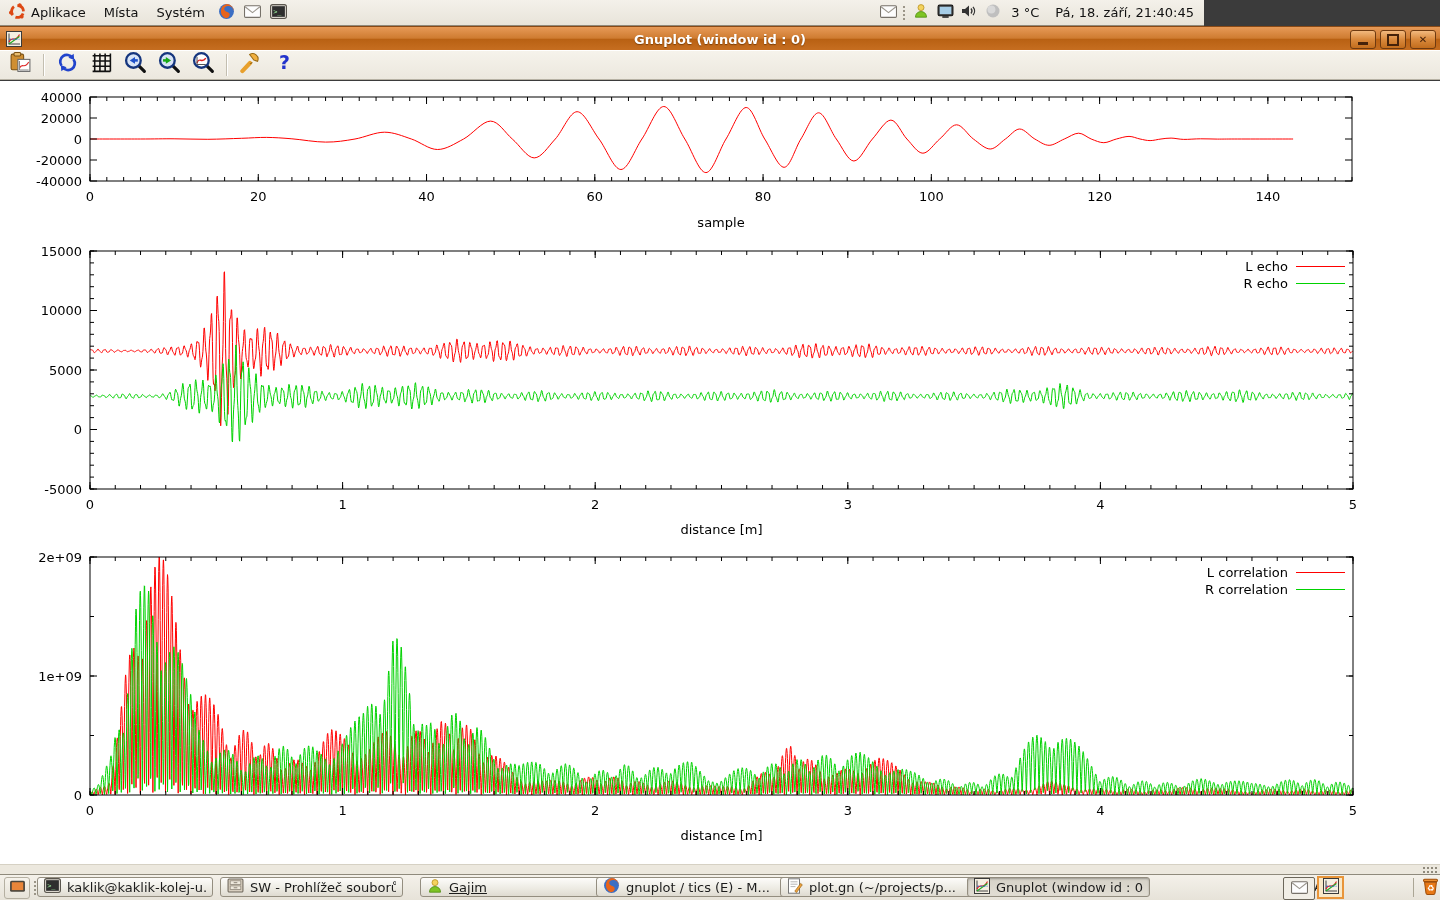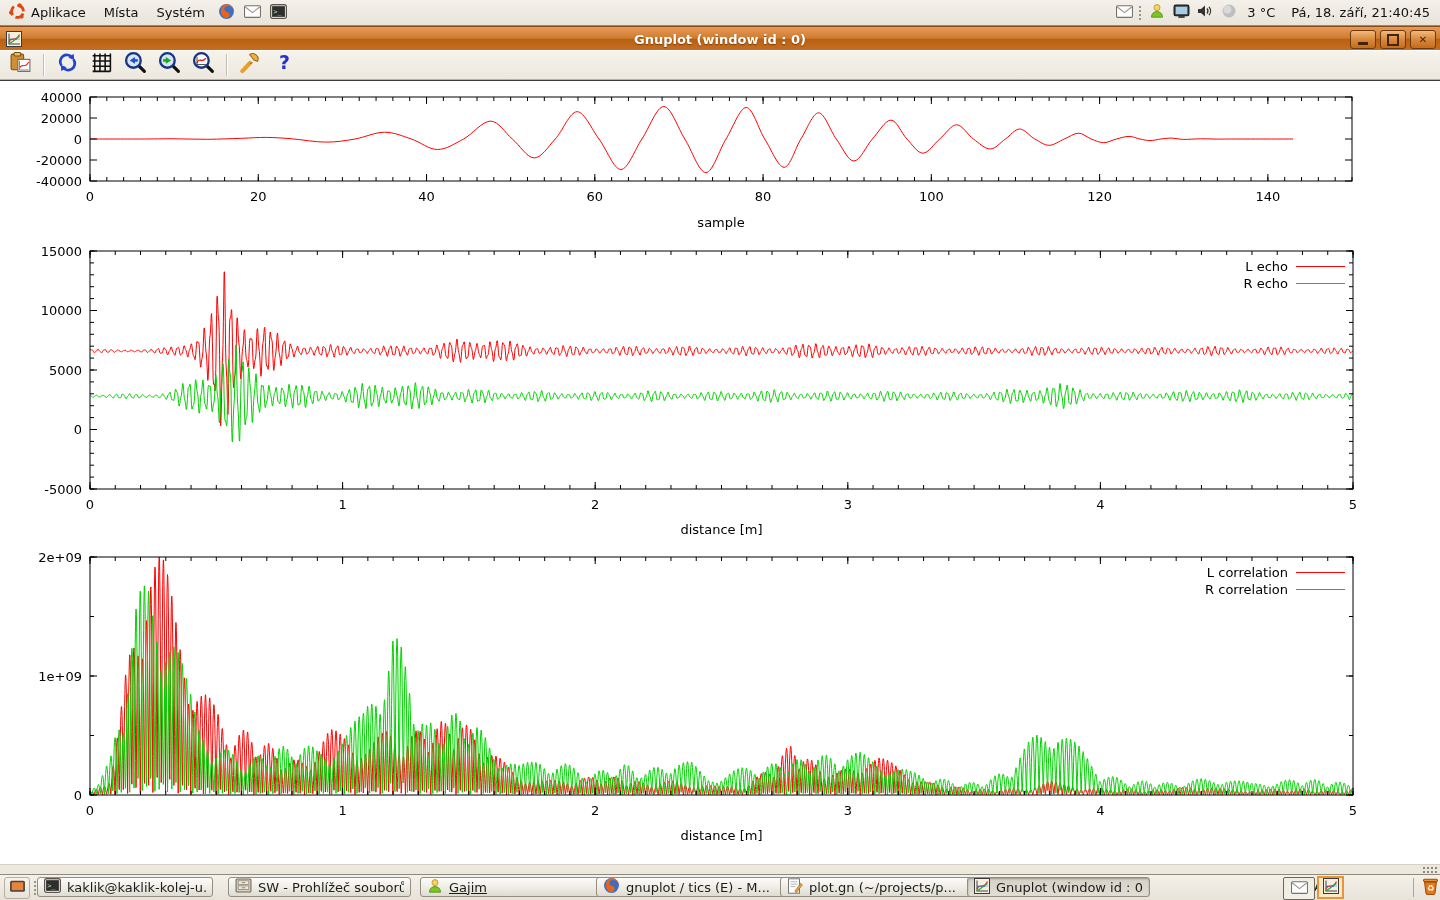--- a/index.html
+++ b/index.html
@@ -1,20 +1,20 @@
 <!DOCTYPE html>
 <html><head>
 <meta charset="utf-8">
 <style>
   html,body{margin:0;padding:0;}
   .screen{position:relative;width:1440px;height:900px;overflow:hidden;
           background:#3b3b3b;font-family:"DejaVu Sans","Liberation Sans",sans-serif;
           -webkit-font-smoothing:antialiased;}
   
-  #top-panel{position:absolute;left:0;top:0;width:1440px;height:25px;
+  #top-panel{position:absolute;left:0;top:0;width:1204px;height:25px;
              background:linear-gradient(#f4f1ea,#e8e4da);border-bottom:1px solid #8f8a7c;
              display:flex;align-items:center;font-size:13px;color:#111;}
   .menu-item{display:flex;align-items:center;gap:5px;padding:0 9px;height:100%;cursor:default;}
   .launcher{display:flex;align-items:center;justify-content:center;width:26px;height:100%;}
   #panel-spacer{flex:1;}
   .tray-icon{display:flex;align-items:center;justify-content:center;width:24px;height:100%;}
   .panel-handle{width:5px;height:16px;margin:0 2px;
      background-image:radial-gradient(#9b9588 1px, transparent 1.2px);background-size:4px 4px;}
   #tray-temp{padding:0 6px;}
   #tray-clock{padding:0 10px;}
@@ -835,21 +835,21 @@
           </svg></span>
       </div>
   <div class="tbtn" style="left: 37px; width: 176px;">
         <span><svg width="17" height="15" viewBox="0 0 16 14">
             <rect x="0.5" y="0.5" width="15" height="13" rx="2" fill="#d9d5cc" stroke="#5a564e"></rect>
             <rect x="2" y="2" width="12" height="10" fill="#2e2e2e"></rect>
             <text x="3" y="9.5" font-size="6.5" fill="#9ef29e" font-family="monospace">&gt;_</text>
           </svg></span>
         <span class="lbl">kaklik@kaklik-kolej-u...</span>
       </div>
-      <div class="tbtn" style="left: 228px; width: 183px; justify-content: center;">
+      <div class="tbtn" style="left: 220px; width: 183px; justify-content: center;">
         <span><svg width="17" height="15" viewBox="0 0 16 14">
             <rect x="1" y="0.8" width="14" height="12.4" rx="1" fill="#d8cfc0" stroke="#6d665a"></rect>
             <rect x="3" y="2.6" width="10" height="3.4" fill="#efe9dd" stroke="#8a8274" stroke-width="0.7"></rect>
             <rect x="3" y="7.4" width="10" height="3.4" fill="#efe9dd" stroke="#8a8274" stroke-width="0.7"></rect>
             <rect x="6.3" y="3.9" width="3.4" height="0.9" fill="#8a8274"></rect>
             <rect x="6.3" y="8.7" width="3.4" height="0.9" fill="#8a8274"></rect>
           </svg></span>
         <span class="lbl">SW - Prohlížeč souborů</span>
       </div>
       <div class="tbtn" style="left: 420px; width: 182px; text-decoration: underline;">

